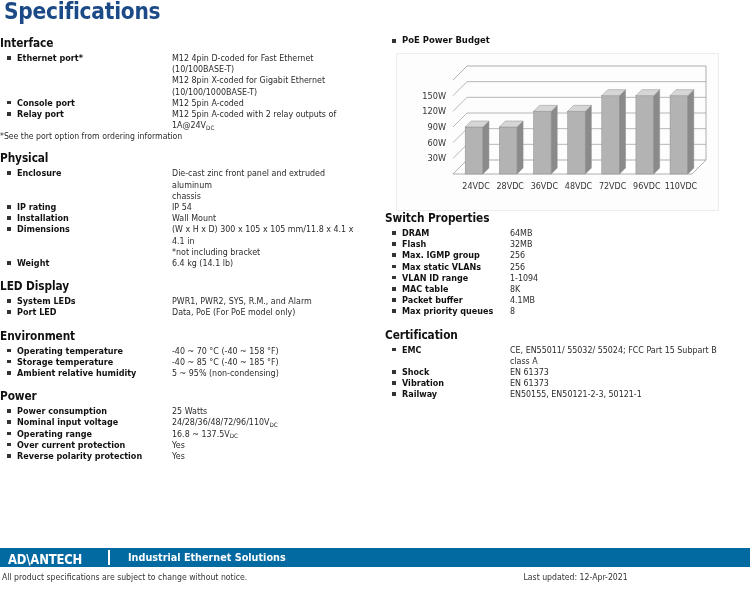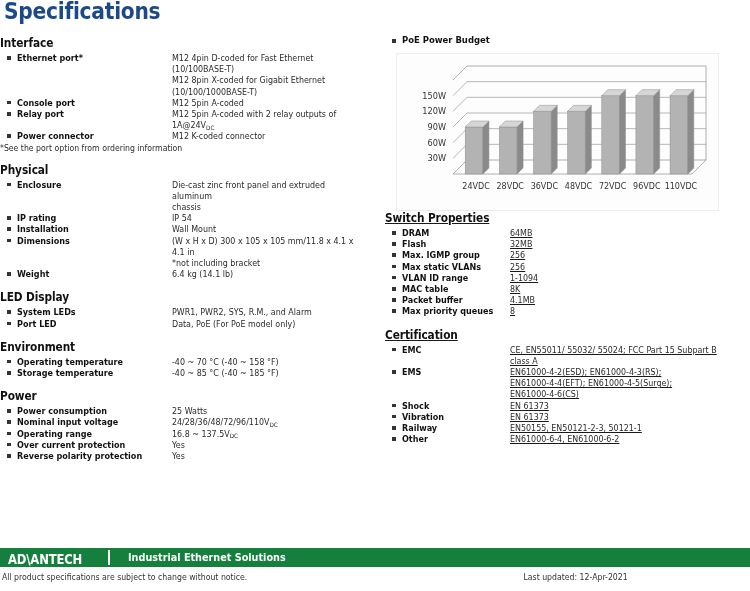--- a/index.html
+++ b/index.html
@@ -38,21 +38,20 @@
     position: absolute;
     left: 0px;
     top: 36px;
     width: 375px;
   }
   .col-right {
     position: absolute;
     left: 385px;
     top: 36px;
     width: 365px;
-    text-decoration: underline;
   }
   
   .section { margin-bottom: 10px; }
   .section-title {
     font-size: 11.5px;
     font-weight: bold;
     color: #111;
     font-family: "DejaVu Sans", sans-serif;
     transform: scaleX(0.92);
     transform-origin: left center;
@@ -139,21 +138,21 @@
     box-sizing: border-box;
   }
   .chart-svg { display: block; }
   
   .footer-band {
     position: absolute;
     left: 0;
     bottom: 24px;
     width: 750px;
     height: 19px;
-    background: #15803d;
+    background: #0369a1;
   }
   .logo {
     position: absolute;
     left: 8px;
     top: 3px;
     font-size: 13.5px;
     font-weight: bold;
     color: #ffffff;
     font-family: "DejaVu Sans", sans-serif;
     letter-spacing: -0.2px;
@@ -220,25 +219,20 @@
         <div class="spec-row">
           <span class="bullet"></span>
           <span class="rlabel">Console port</span>
           <span class="rvalue">M12 5pin A-coded</span>
         </div>
         <div class="spec-row">
           <span class="bullet"></span>
           <span class="rlabel">Relay port</span>
           <span class="rvalue">M12 5pin A-coded with 2 relay outputs of 1A@24V<sub>DC</sub></span>
         </div>
-        <div class="spec-row">
-          <span class="bullet"></span>
-          <span class="rlabel">Power connector</span>
-          <span class="rvalue">M12 K-coded connector</span>
-        </div>
         <div class="note">*See the port option from ordering information</div>
       </div>
       <div class="section">
         <div class="section-title">Physical</div>
         <div class="spec-row">
           <span class="bullet"></span>
           <span class="rlabel">Enclosure</span>
           <span class="rvalue">Die-cast zinc front panel and extruded aluminum
 chassis</span>
         </div>
@@ -281,20 +275,25 @@
         <div class="section-title">Environment</div>
         <div class="spec-row">
           <span class="bullet"></span>
           <span class="rlabel">Operating temperature</span>
           <span class="rvalue">-40 ~ 70 °C (-40 ~ 158 °F)</span>
         </div>
         <div class="spec-row">
           <span class="bullet"></span>
           <span class="rlabel">Storage temperature</span>
           <span class="rvalue">-40 ~ 85 °C (-40 ~ 185 °F)</span>
+        </div>
+        <div class="spec-row">
+          <span class="bullet"></span>
+          <span class="rlabel">Ambient relative humidity</span>
+          <span class="rvalue">5 ~ 95% (non-condensing)</span>
         </div>
       </div>
       <div class="section">
         <div class="section-title">Power</div>
         <div class="spec-row">
           <span class="bullet"></span>
           <span class="rlabel">Power consumption</span>
           <span class="rvalue">25 Watts</span>
         </div>
         <div class="spec-row">
@@ -427,44 +426,32 @@
       </div>
       <div class="section" style="margin-top: 4px;">
         <div class="section-title">Certification</div>
         <div class="spec-row">
           <span class="bullet"></span>
           <span class="rlabel">EMC</span>
           <span class="rvalue">CE, EN55011/ 55032/ 55024; FCC Part 15 Subpart B class A</span>
         </div>
         <div class="spec-row">
           <span class="bullet"></span>
-          <span class="rlabel">EMS</span>
-          <span class="rvalue">EN61000-4-2(ESD); EN61000-4-3(RS);
-EN61000-4-4(EFT); EN61000-4-5(Surge);
-EN61000-4-6(CS)</span>
-        </div>
-        <div class="spec-row">
-          <span class="bullet"></span>
           <span class="rlabel">Shock</span>
           <span class="rvalue">EN 61373</span>
         </div>
         <div class="spec-row">
           <span class="bullet"></span>
           <span class="rlabel">Vibration</span>
           <span class="rvalue">EN 61373</span>
         </div>
         <div class="spec-row">
           <span class="bullet"></span>
           <span class="rlabel">Railway</span>
           <span class="rvalue">EN50155, EN50121-2-3, 50121-1</span>
-        </div>
-        <div class="spec-row">
-          <span class="bullet"></span>
-          <span class="rlabel">Other</span>
-          <span class="rvalue">EN61000-6-4, EN61000-6-2</span>
         </div>
       </div>
     </div>
 
   <div class="footer-band">
     <div class="logo">AD\ANTECH</div>
     <div class="logo-divider"></div>
     <div class="footer-tagline">Industrial Ethernet Solutions</div>
   </div>
   <div class="footer-note">All product specifications are subject to change without notice.</div>

